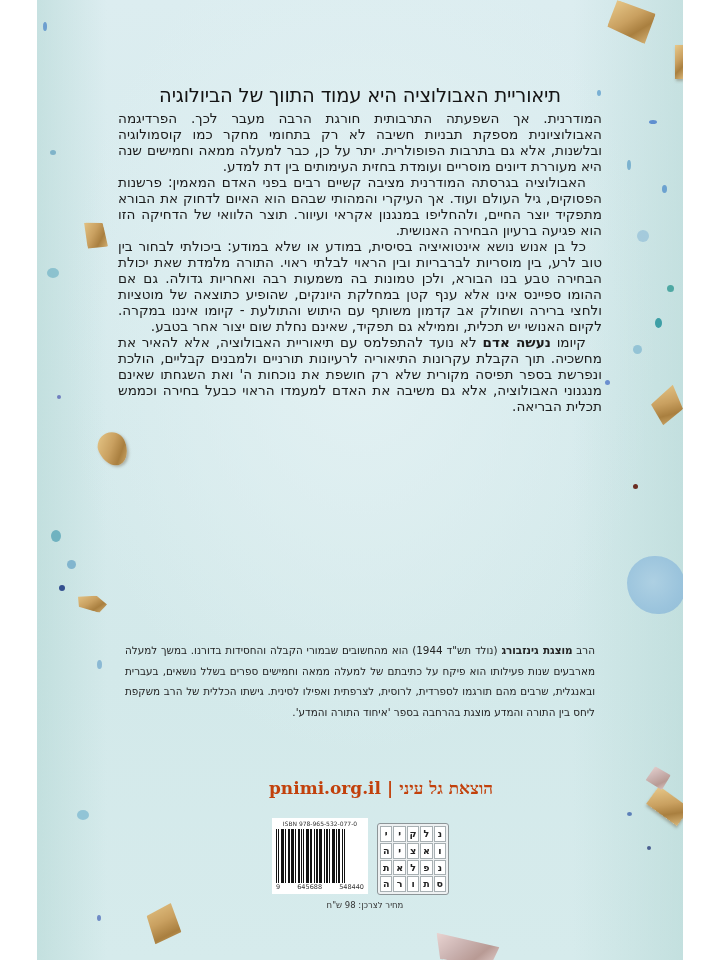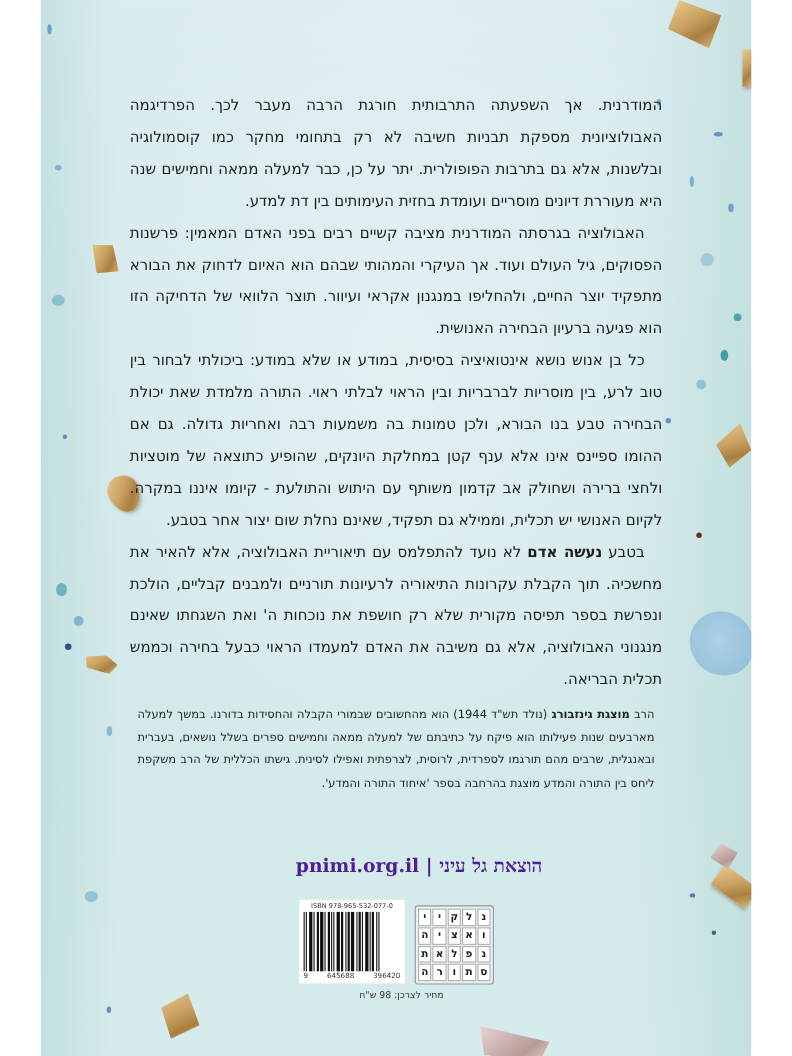--- a/index.html
+++ b/index.html
@@ -38,34 +38,34 @@
 
     .text-block {
       position: absolute; left: 118px; top: 82px; width: 484px;
       direction: rtl; text-align: justify; color: #1c1c1c;
       font-family: "DejaVu Sans", sans-serif;
     }
     .headline {
       font-size: 19.5px; font-weight: normal; line-height: 28px; letter-spacing: -0.2px;
       text-align: center; color: #141414; white-space: nowrap;
     }
-    .para { font-size: 13.6px; line-height: 29px; text-align-last: right; }
+    .para { font-size: 13.6px; line-height: 16px; text-align-last: right; }
     .para .indent { display: inline-block; width: 16px; }
     .bold { font-weight: bold; }
 
     .bio {
       position: absolute; left: 125px; top: 640px; width: 470px;
       direction: rtl; text-align: justify; text-align-last: right;
       font-size: 10.4px; line-height: 20.5px; color: #222;
     }
 
     .publisher {
       position: absolute; left: 240px; top: 778px; width: 282px;
       font-family: "DejaVu Serif", serif; font-weight: bold;
-      font-size: 17px; color: #4c1d95; text-align: center; white-space: nowrap;
+      font-size: 17px; color: #c2410c; text-align: center; white-space: nowrap;
       direction: ltr;
     }
     .publisher .sep { margin: 0 6px; }
 
     .barcode-box {
       position: absolute; left: 272px; top: 818px; width: 96px; height: 76px;
       background: #fff; padding: 2px 4px 0 4px;
     }
     .isbn-top { font-size: 6px; color: #333; text-align: center; line-height: 8px; white-space: nowrap; }
     .bars { display: flex; align-items: flex-start; height: 54px; margin-top: 1px; }
@@ -126,24 +126,25 @@
   <div class="flake" style="left:40px;top:595px;width:30px;height:16px;transform:rotate(12deg);clip-path:polygon(0 30%,60% 0,100% 40%,80% 100%,10% 90%);"></div>
   <div class="flake" style="left:616px;top:385px;width:30px;height:40px;transform:rotate(30deg);clip-path:polygon(30% 0,100% 40%,70% 100%,0 70%);"></div>
   <div class="flake" style="left:612px;top:795px;width:38px;height:22px;transform:rotate(36deg);"></div>
   <div class="flake pink" style="left:610px;top:768px;width:22px;height:20px;transform:rotate(20deg);clip-path:polygon(20% 0,100% 15%,85% 100%,0 80%);"></div>
   <div class="flake" style="left:108px;top:902px;width:38px;height:44px;transform:rotate(18deg);clip-path:polygon(50% 0,100% 55%,45% 100%,0 45%);"></div>
   <div class="flake pink" style="left:398px;top:936px;width:64px;height:26px;transform:rotate(6deg);clip-path:polygon(0 0,100% 30%,90% 100%,10% 100%);"></div>
   <div class="flake" style="left:638px;top:45px;width:8px;height:34px;"></div>
 </div>
 
 <div class="text-block">
+  <div class="headline">תיאוריית האבולוציה היא עמוד התווך של הביולוגיה</div>
   <p class="para">המודרנית. אך השפעתה התרבותית חורגת הרבה מעבר לכך. הפרדיגמה האבולוציונית מספקת תבניות חשיבה לא רק בתחומי מחקר כמו קוסמולוגיה ובלשנות, אלא גם בתרבות הפופולרית. יתר על כן, כבר למעלה ממאה וחמישים שנה היא מעוררת דיונים מוסריים ועומדת בחזית העימותים בין דת למדע.</p>
   <p class="para"><span class="indent"></span><span>האבולוציה בגרסתה המודרנית מציבה קשיים רבים בפני האדם המאמין: פרשנות הפסוקים, גיל העולם ועוד. אך העיקרי והמהותי שבהם הוא האיום לדחוק את הבורא מתפקיד יוצר החיים, ולהחליפו במנגנון אקראי ועיוור. תוצר הלוואי של הדחיקה הזו הוא פגיעה ברעיון הבחירה האנושית.</span></p>
   <p class="para"><span class="indent"></span><span>כל בן אנוש נושא אינטואיציה בסיסית, במודע או שלא במודע: ביכולתי לבחור בין טוב לרע, בין מוסריות לברבריות ובין הראוי לבלתי ראוי. התורה מלמדת שאת יכולת הבחירה טבע בנו הבורא, ולכן טמונות בה משמעות רבה ואחריות גדולה. גם אם ההומו ספיינס אינו אלא ענף קטן במחלקת היונקים, שהופיע כתוצאה של מוטציות ולחצי ברירה ושחולק אב קדמון משותף עם היתוש והתולעת - קיומו איננו במקרה. לקיום האנושי יש תכלית, וממילא גם תפקיד, שאינם נחלת שום יצור אחר בטבע.</span></p>
-  <p class="para"><span class="indent"></span><span>בטבע </span><span class="bold">נעשה אדם</span><span> לא נועד להתפלמס עם תיאוריית האבולוציה, אלא להאיר את מחשכיה. תוך הקבלת עקרונות התיאוריה לרעיונות תורניים ולמבנים קבליים, הולכת ונפרשת בספר תפיסה מקורית שלא רק חושפת את נוכחות ה' ואת השגחתו שאינם מנגנוני האבולוציה, אלא גם משיבה את האדם למעמדו הראוי כבעל בחירה וכממש תכלית הבריאה.</span></p>
+  <p class="para"><span class="indent"></span><span>קיומו </span><span class="bold">נעשה אדם</span><span> לא נועד להתפלמס עם תיאוריית האבולוציה, אלא להאיר את מחשכיה. תוך הקבלת עקרונות התיאוריה לרעיונות תורניים ולמבנים קבליים, הולכת ונפרשת בספר תפיסה מקורית שלא רק חושפת את נוכחות ה' ואת השגחתו שאינם מנגנוני האבולוציה, אלא גם משיבה את האדם למעמדו הראוי כבעל בחירה וכממש תכלית הבריאה.</span></p>
 </div>
 
 <div class="bio">
   <span>הרב </span><span class="bold">מוצגת גינזבורג</span><span> (נולד תש"ד 1944) הוא מהחשובים שבמורי הקבלה והחסידות בדורנו. במשך למעלה מארבעים שנות פעילותו הוא פיקח על כתיבתם של למעלה ממאה וחמישים ספרים בשלל נושאים, בעברית ובאנגלית, שרבים מהם תורגמו לספרדית, לרוסית, לצרפתית ואפילו לסינית. גישתו הכללית של הרב משקפת ליחס בין התורה והמדע מוצגת בהרחבה בספר 'איחוד התורה והמדע'.</span>
 </div>
 
 <div class="publisher">
   <span>pnimi.org.il</span><span class="sep">|</span><span style="direction:rtl;unicode-bidi:embed;">הוצאת גל עיני</span>
 </div>
 
@@ -192,21 +193,21 @@
       <span class="gap" style="width:1px"></span>
     <span style="width:2px"></span>
       <span class="gap" style="width:2px"></span>
       <span style="width:1px"></span>
       <span class="gap" style="width:1px"></span>
     <span style="width:1px"></span>
   </div>
   <div class="isbn-bottom">
     <span>9</span>
     <span>645688</span>
-    <span>396420</span>
+    <span>548440</span>
   </div>
 </div>
 
 <div class="letter-grid">
   <div class="cell">נ</div>
   <div class="cell">ל</div>
   <div class="cell">ק</div>
   <div class="cell">י</div>
   <div class="cell">י</div>
   <div class="cell">ו</div>

